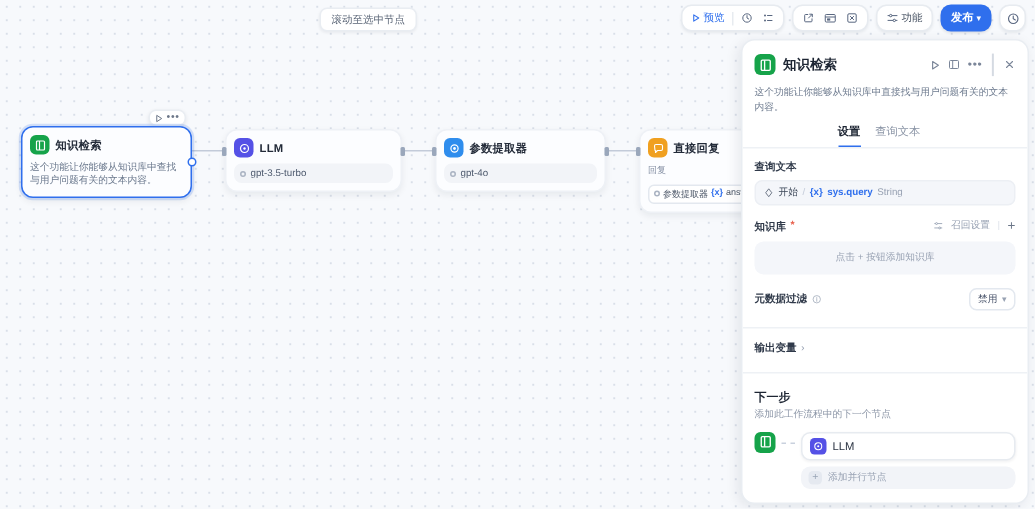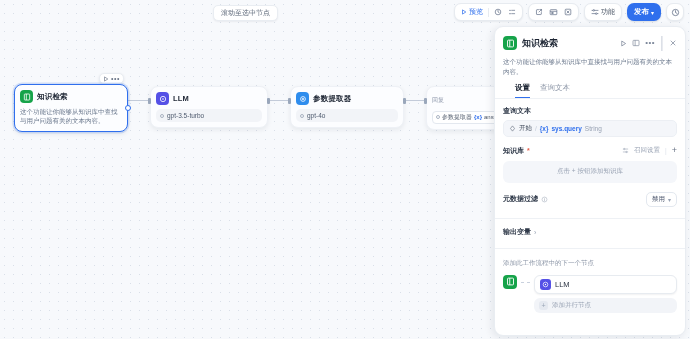--- a/index.html
+++ b/index.html
@@ -119,21 +119,21 @@
   #panel {
     position: absolute; top: 26px; right: 4px; width: 192px; height: 310px;
     background: #fff; border: 0.5px solid #e9edf2; border-radius: 9px;
     box-shadow: -2px 2px 9px rgba(16,24,40,.09);
     display: flex; flex-direction: column; overflow: hidden;
   }
   .p-head { display: flex; align-items: center; gap: 5px; padding: 7px 8px 0 8px; }
   .p-title { font-size: 9px; font-weight: bold; color: #1d2533; flex: 1; }
   .p-head-actions { display: flex; align-items: center; gap: 5px; color: #7b8699; }
   .p-desc { font-size: 6.5px; color: #6e7b8f; line-height: 1.5; padding: 5px 8px 0 8px; }
-  .p-tabs { display: flex; gap: 10px; padding: 6px 8px 0 20px; border-bottom: 0.5px solid #eef1f5; }
+  .p-tabs { display: flex; gap: 10px; padding: 6px 8px 0 0; border-bottom: 0.5px solid #eef1f5; justify-content: center; }
   .p-tab { font-size: 7.5px; color: #8b95a6; padding-bottom: 4px; }
   .p-tab.active { color: #1d2533; font-weight: bold; border-bottom: 1.5px solid #2f6fed; }
   .p-body { padding: 7px 8px; flex: 1; overflow: hidden; }
 
   .f-label { font-size: 7px; font-weight: bold; color: #303a4a; display: flex; align-items: center; gap: 3px; }
   .req { color: #e8604c; font-size: 7px; }
   .f-row { display: flex; align-items: center; justify-content: space-between; margin-top: 9px; }
   .var-box {
     margin-top: 4px; background: #f4f6fa; border: 0.5px solid #eceff4;
     border-radius: 5px; padding: 3px 5px; display: flex; align-items: center; gap: 3px;
@@ -240,20 +240,28 @@
       </div>
       <div class="node-sub">
         <span class="dot-sm"></span>
         <span>gpt-4o</span>
       </div>
       <div class="port sq" style="left:-3px;top:14px;"></div>
       <div class="port sq" style="right:-3px;top:14px;"></div>
     </div>
 
     <div class="node" style="left:426px;top:86px;width:86px;">
+      <div class="node-head">
+        <span class="node-ico" style="background:#f0a020">
+          <svg width="8" height="8" viewBox="0 0 12 12">
+              <path d="M2 3.5a1.5 1.5 0 0 1 1.5-1.5h5A1.5 1.5 0 0 1 10 3.5v3A1.5 1.5 0 0 1 8.5 8H5L3 10V8h-.5z" fill="none" stroke="#fff" stroke-width="1.1" stroke-linejoin="round"></path>
+            </svg>
+        </span>
+        <span class="node-title">直接回复</span>
+      </div>
       <div class="node-label">回复</div>
       <div class="chip">
         <span class="dot-sm"></span>
         <span>参数提取器</span>
         <span class="vx">{x}</span>
         <span>answer</span>
       </div>
       <div class="port sq" style="left:-3px;top:14px;"></div>
     </div>
   </div>
@@ -442,20 +450,21 @@
       <div class="divider"></div>
 
       <div class="f-row" style="margin-top:9px;justify-content:flex-start;gap:3px;">
         <span class="f-label">输出变量</span>
         <span style="font-size:7px;color:#98a2b3;">›</span>
       </div>
 
       <div class="divider"></div>
 
       <div style="margin-top:10px;">
+        <div class="next-title">下一步</div>
         <div class="next-sub">添加此工作流程中的下一个节点</div>
         <div class="next-flow">
           <span class="next-ico" style="background:#16a34a">
             <svg width="9" height="9" viewBox="0 0 12 12">
                 <rect x="2" y="1.5" width="8" height="9" rx="1" fill="none" stroke="#fff" stroke-width="1.2"></rect>
                 <line x1="5" y1="1.5" x2="5" y2="10.5" stroke="#fff" stroke-width="1.2"></line>
               </svg>
           </span>
           <span class="dashed"></span>
           <span class="next-col">

